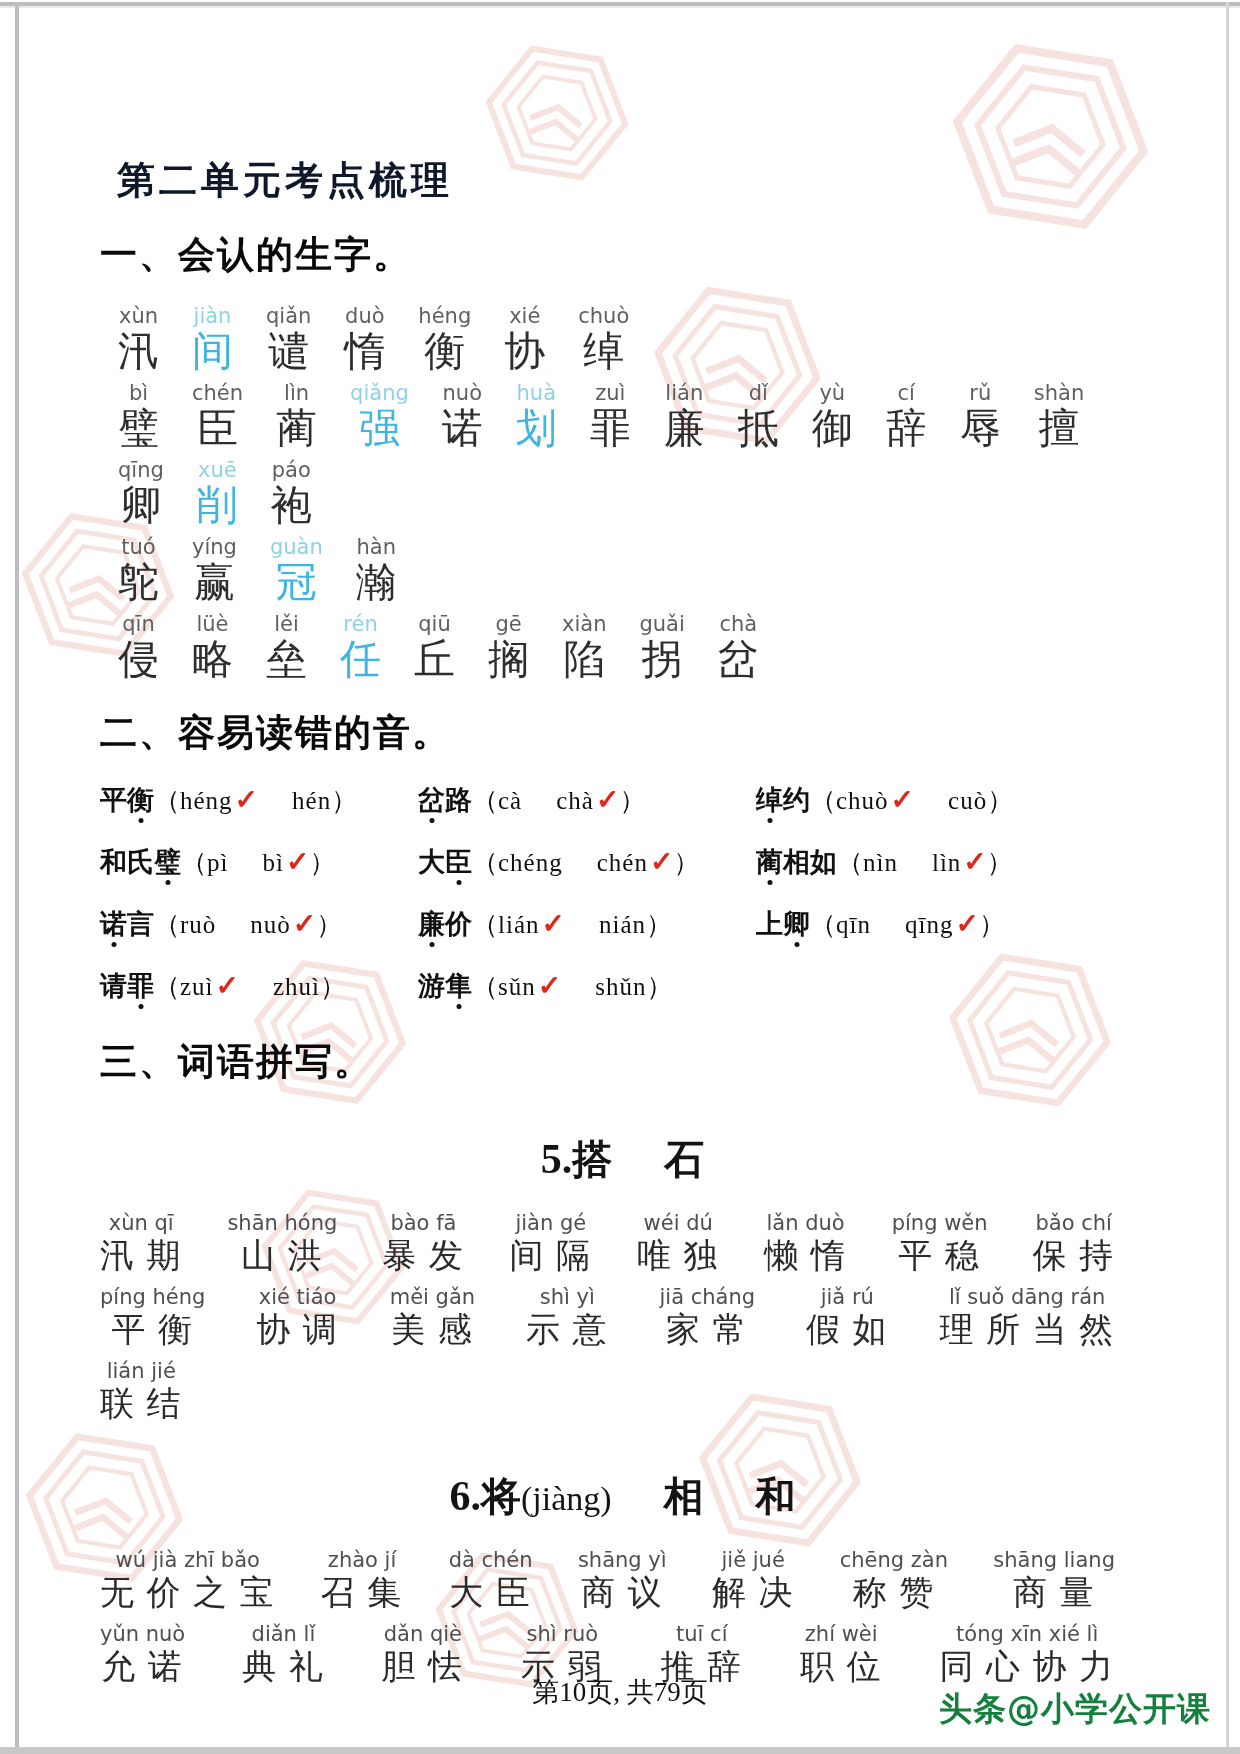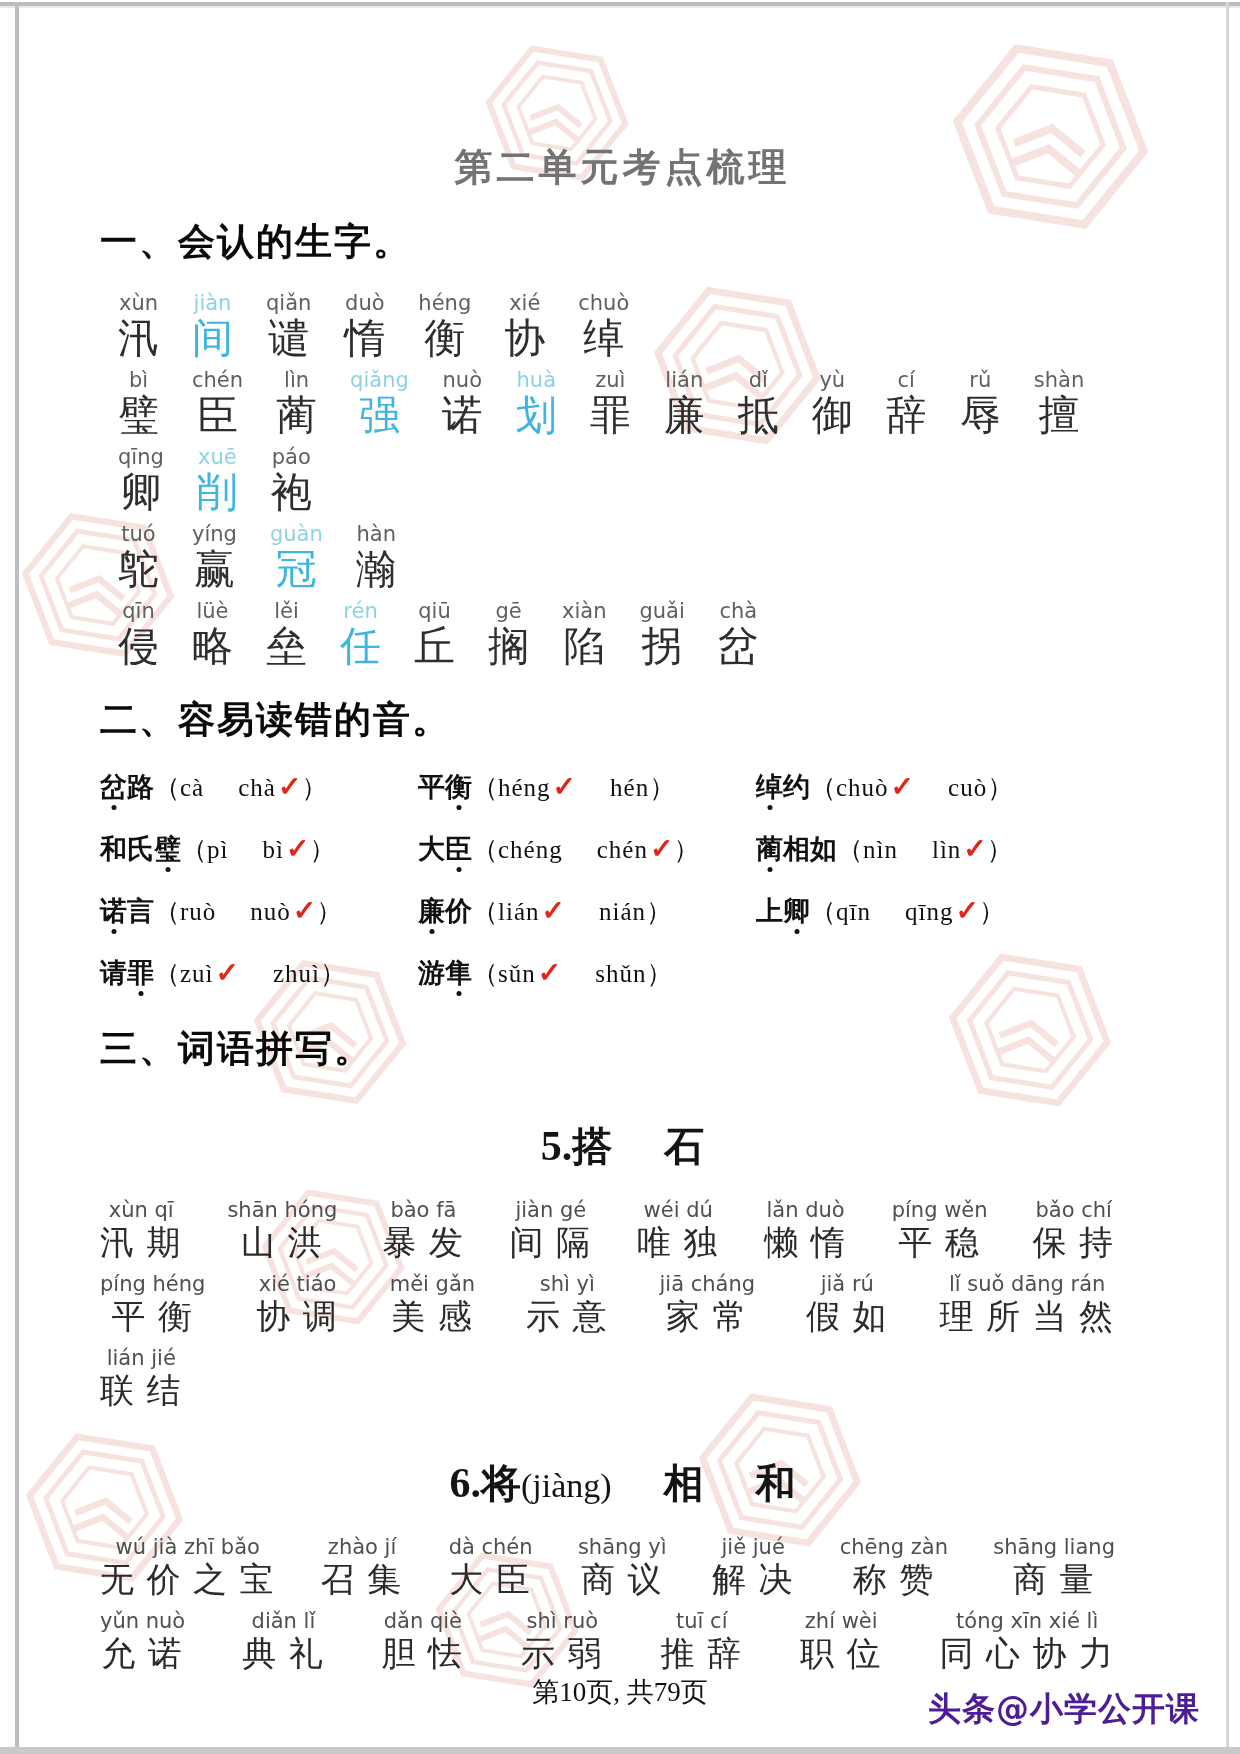--- a/index.html
+++ b/index.html
@@ -8,23 +8,23 @@
   
   .frame-top{position:absolute;top:2px;left:0;right:0;height:4px;background:var(--frame-gray);box-shadow:0 2px 0 #e9e9e9;}
   .frame-left{position:absolute;top:2px;bottom:0;left:15px;width:4px;background:var(--frame-gray);}
   .frame-right{position:absolute;top:2px;bottom:0;right:11px;width:3px;background:#d6d6d6;}
   .frame-bottom{position:absolute;bottom:0;left:0;right:0;height:7px;background:#c9c9c9;}
   
   .wm{position:absolute;transform:rotate(9deg);pointer-events:none;}
   .wm svg{display:block;}
   
   .content{position:relative;padding:0 95px 0 100px;z-index:2;}
-  .doc-title{margin:4px;padding-top:138px;text-align:center;
+  .doc-title{margin:17px;padding-top:138px;text-align:left;
     font-family:"DejaVu Sans","Liberation Sans",sans-serif;font-weight:900;
-    font-size:38px;letter-spacing:4px;color:#737373;}
+    font-size:38px;letter-spacing:4px;color:#0f172a;}
   .sec-heading{margin:0;font-family:"DejaVu Sans","Liberation Sans",sans-serif;
     font-weight:900;font-size:37px;letter-spacing:2px;color:#0a0a0a;}
   .h1{margin-top:24px;} .h2{margin-top:26px;} .h3{margin-top:34px;}
   
   .char-rows{margin-top:24px;padding-left:18px;}
   .char-row{display:flex;gap:33px;margin-bottom:7px;align-items:flex-end;}
   .char-item{display:flex;flex-direction:column;align-items:center;min-width:40px;}
   .char-item .py{font-family:"DejaVu Sans","Liberation Sans",sans-serif;
     font-size:21px;line-height:24px;color:var(--pinyin-gray);}
   .char-item .ch{font-size:41px;line-height:46px;color:#2e2e2e;}
@@ -50,23 +50,23 @@
   .lt-part.gap-after{margin-right:52px;}
   .word-rows{margin-top:16px;}
   .word-row{display:flex;justify-content:space-between;margin-bottom:8px;padding-right:30px;}
   .word-item{display:flex;flex-direction:column;align-items:center;}
   .word-item .py{font-family:"DejaVu Sans","Liberation Sans",sans-serif;
     font-size:21px;line-height:26px;color:#4f4f4f;}
   .word-item .ch{font-size:34px;line-height:40px;letter-spacing:2px;color:#2b2b2b;}
   
   .footer-page{position:absolute;left:0;right:0;bottom:44px;text-align:center;
     font-size:27px;color:#111;z-index:3;}
-  .footer-credit{position:absolute;right:40px;bottom:22px;
+  .footer-credit{position:absolute;right:29px;bottom:22px;
     font-family:"DejaVu Sans","Liberation Sans",sans-serif;font-weight:900;
-    font-size:33px;letter-spacing:1px;color:#4c1d95;z-index:3;}
+    font-size:33px;letter-spacing:1px;color:#15803d;z-index:3;}
   .hidden-defs{position:absolute;width:0;height:0;overflow:hidden;}
 </style>
 </head>
 <body>
 
 <div class="page">
 
   <svg class="hidden-defs" aria-hidden="true">
     <symbol id="hexwm" viewBox="0 0 100 100">
       <polygon points="96,50 73,89.8 27,89.8 4,50 27,10.2 73,10.2" fill="none" stroke="var(--watermark-pink)" stroke-width="4"></polygon>
@@ -291,22 +291,22 @@
           <div class="char-item">
             <div class="py">chà</div>
             <div class="ch">岔</div>
           </div>
         </div>
       </div>
 
     <h2 class="sec-heading h2">二、容易读错的音。</h2>
     <div class="pron-grid">
         <div class="pron-row">
+          <div class="pron-item"><span class="wchar">平</span><span class="wchar dot">衡</span><span class="paren">（</span><span class="opt">héng</span><span class="check">✓</span><span class="sp"></span><span class="opt">hén</span><span class="paren">）</span></div>
           <div class="pron-item"><span class="wchar dot">岔</span><span class="wchar">路</span><span class="paren">（</span><span class="opt">cà</span><span class="sp"></span><span class="opt">chà</span><span class="check">✓</span><span class="paren">）</span></div>
-          <div class="pron-item"><span class="wchar">平</span><span class="wchar dot">衡</span><span class="paren">（</span><span class="opt">héng</span><span class="check">✓</span><span class="sp"></span><span class="opt">hén</span><span class="paren">）</span></div>
           <div class="pron-item"><span class="wchar dot">绰</span><span class="wchar">约</span><span class="paren">（</span><span class="opt">chuò</span><span class="check">✓</span><span class="sp"></span><span class="opt">cuò</span><span class="paren">）</span></div>
         </div>
         <div class="pron-row">
           <div class="pron-item"><span class="wchar">和</span><span class="wchar">氏</span><span class="wchar dot">璧</span><span class="paren">（</span><span class="opt">pì</span><span class="sp"></span><span class="opt">bì</span><span class="check">✓</span><span class="paren">）</span></div>
           <div class="pron-item"><span class="wchar">大</span><span class="wchar dot">臣</span><span class="paren">（</span><span class="opt">chéng</span><span class="sp"></span><span class="opt">chén</span><span class="check">✓</span><span class="paren">）</span></div>
           <div class="pron-item"><span class="wchar dot">蔺</span><span class="wchar">相</span><span class="wchar">如</span><span class="paren">（</span><span class="opt">nìn</span><span class="sp"></span><span class="opt">lìn</span><span class="check">✓</span><span class="paren">）</span></div>
         </div>
         <div class="pron-row">
           <div class="pron-item"><span class="wchar dot">诺</span><span class="wchar">言</span><span class="paren">（</span><span class="opt">ruò</span><span class="sp"></span><span class="opt">nuò</span><span class="check">✓</span><span class="paren">）</span></div>
           <div class="pron-item"><span class="wchar dot">廉</span><span class="wchar">价</span><span class="paren">（</span><span class="opt">lián</span><span class="check">✓</span><span class="sp"></span><span class="opt">nián</span><span class="paren">）</span></div>

